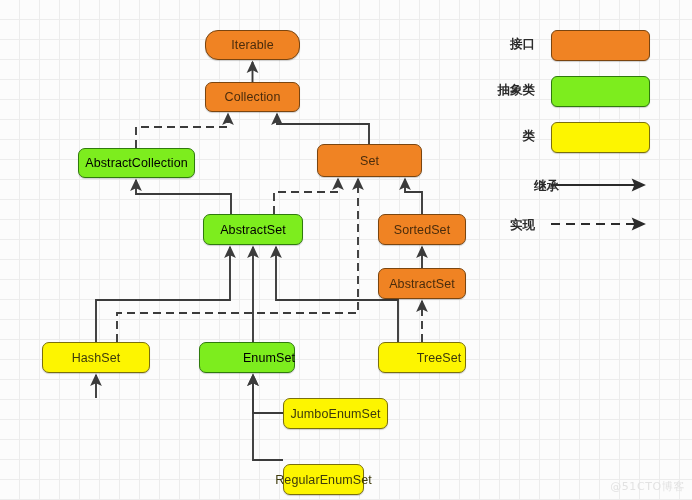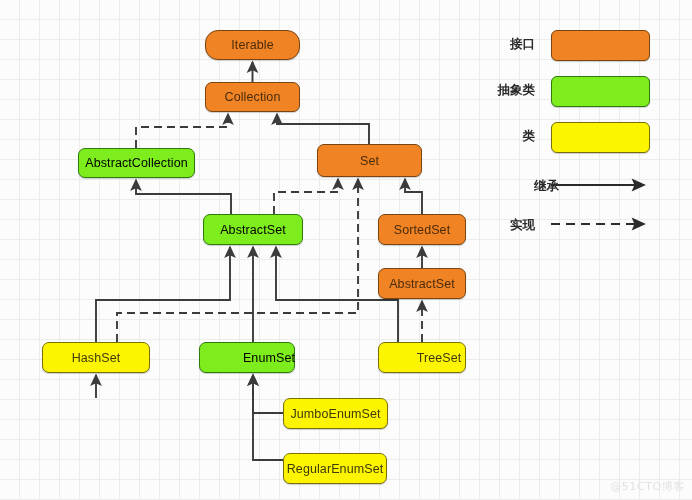--- a/index.html
+++ b/index.html
@@ -143,21 +143,21 @@
 
   <div class="node cls" style="left:378px;top:342px;width:88px;height:31px;padding-left:34px;">
     <span>TreeSet</span>
   </div>
 
 
   <div class="node cls" style="left:283px;top:398px;width:105px;height:31px;">
     <span>JumboEnumSet</span>
   </div>
 
-  <div class="node cls" style="left:283px;top:453px;width:104px;height:31px;">
+  <div class="node cls" style="left:283px;top:464px;width:81px;height:31px;">
     <span>RegularEnumSet</span>
   </div>
 
   <div class="legend-label" style="left:460px;top:36px;width:75px;">接口</div>
   <div class="swatch" style="left:551px;top:30px;background:#f08323;border-color:#7a4510;"></div>
 
   <div class="legend-label" style="left:460px;top:82px;width:75px;">抽象类</div>
   <div class="swatch" style="left:551px;top:76px;background:#7ded1e;border-color:#2f7a0d;"></div>
 
   <div class="legend-label" style="left:460px;top:128px;width:75px;">类</div>

